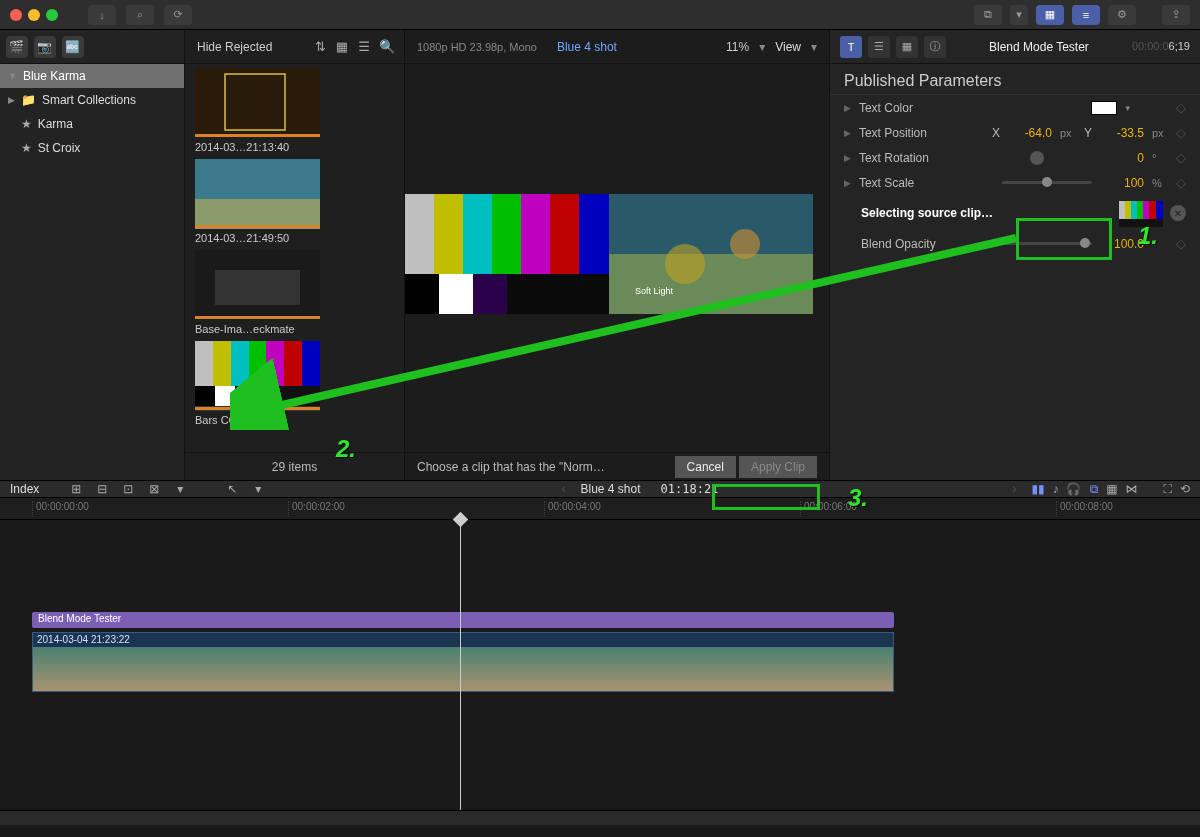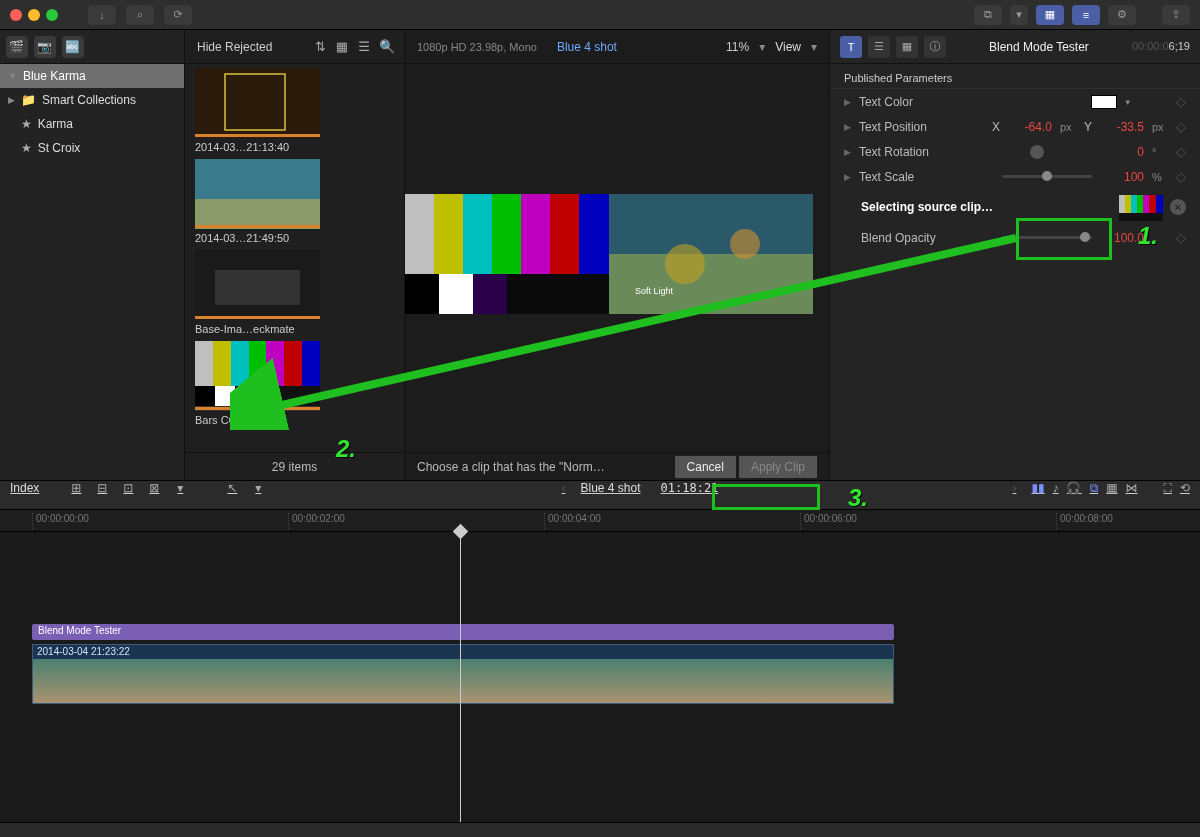--- a/index.html
+++ b/index.html
@@ -49,38 +49,38 @@
   .btn { background:#555; color:#eee; border:none; border-radius:0; padding:4px 12px; font-size:12px; }
   .btn.dis { color:#888; }
 
   .inspector { width:370px; background:#242424; display:flex; flex-direction:column;}
   .insp-head { height:34px; display:flex; align-items:center; gap:6px; padding:0 10px; border-bottom:1px solid #111;}
   .insp-tab { width:22px; height:22px; background:#333; border-radius:3px; display:flex;align-items:center;justify-content:center;color:#aaa;font-size:11px;}
   .insp-tab.act { background:#4a5fa5; color:#fff; }
   .insp-title { flex:1; text-align:center; color:#eee; }
   .insp-tc { color:#555; font-family:monospace; font-size:11px;}
   .insp-tc .end { color:#ccc; }
-  .insp-section { padding:8px 14px 4px; color:#ccc; font-size:11px; border-bottom:1px solid #303030;}
+  .insp-section { padding:8px 14px 4px; color:#ccc; font-size:16px; border-bottom:1px solid #303030;}
   .param { display:flex; align-items:center; padding:5px 14px; gap:8px; color:#bbb; font-size:12px;}
   .param .tri { color:#666; font-size:9px;}
   .param .name { flex:1; }
   .param .col { width:26px; height:14px; background:#fff; border:1px solid #000;}
   .param .chev { color:#888; font-size:9px;}
-  .param input { width:44px; background:transparent; border:none; color:#ef4444; text-align:right; font-size:12px;}
+  .param input { width:44px; background:transparent; border:none; color:#eab308; text-align:right; font-size:12px;}
   .param .unit { color:#888; font-size:11px; min-width:16px;}
   .param .kf { color:#555; font-size:13px;}
   .dial { width:14px;height:14px;border-radius:50%;background:#555;position:relative;}
   .slider { width:90px; height:3px; background:#444; position:relative; border-radius:2px;}
   .slider .knob { position:absolute; top:-4px; width:10px;height:10px;border-radius:50%;background:#888;}
   .param.bold .name { color:#fff; font-weight:600;}
   .src-thumb { width:44px; height:26px; background:#000; border:1px solid #222;}
   .src-x { width:16px;height:16px;border-radius:50%;background:#555;color:#222;display:flex;align-items:center;justify-content:center;font-size:10px;}
 
   
-  .tl-toolbar { height:30px; background:#2b2b2b; border-top:1px solid #000; border-bottom:1px solid #000; display:flex; padding:0 10px; gap:8px;text-decoration:underline;}
+  .tl-toolbar { height:18px; background:#2b2b2b; border-top:1px solid #000; border-bottom:1px solid #000; display:flex; align-items:center; padding:0 10px; gap:8px;}
   .tl-ico { color:#aaa; font-size:12px; width:18px; text-align:center;}
   .tl-title { color:#ddd; margin:0 auto;}
   .tl-tc { color:#ddd; font-family:monospace; margin-left:12px;}
   .tl-right { display:flex; gap:8px; margin-left:auto;}
   .tl-right .tico { color:#7a8fff; font-size:12px;}
   .tl-right .gico { color:#aaa; font-size:12px;}
 
   .ruler { height:22px; background:#1e1e1e; border-bottom:1px solid #000; position:relative; color:#777; font-size:10px; font-family:monospace;}
   .ruler .tick { position:absolute; top:3px; border-left:1px dotted #444; height:16px; padding-left:3px;}
   .timeline { height:290px; background:#1a1a1a; position:relative; padding-top:90px;}

